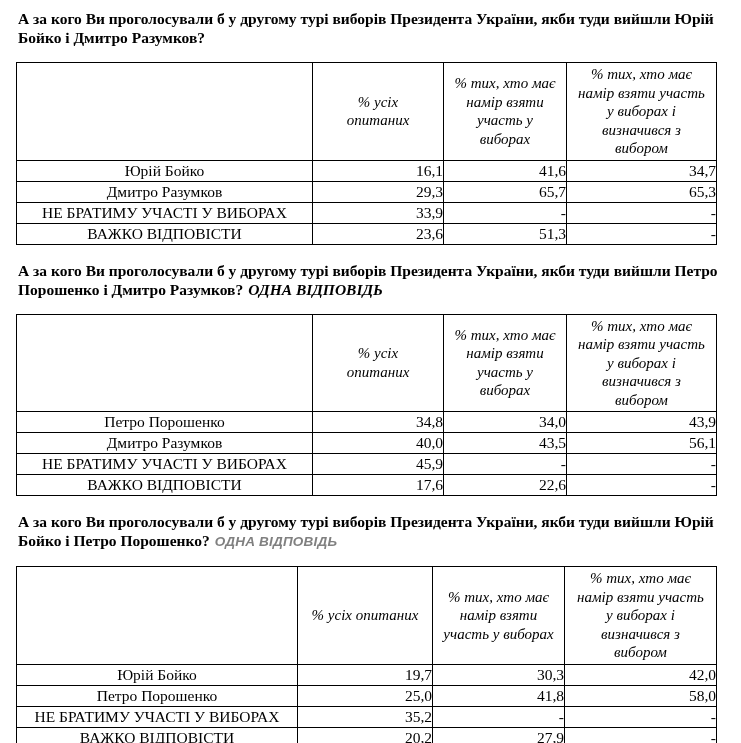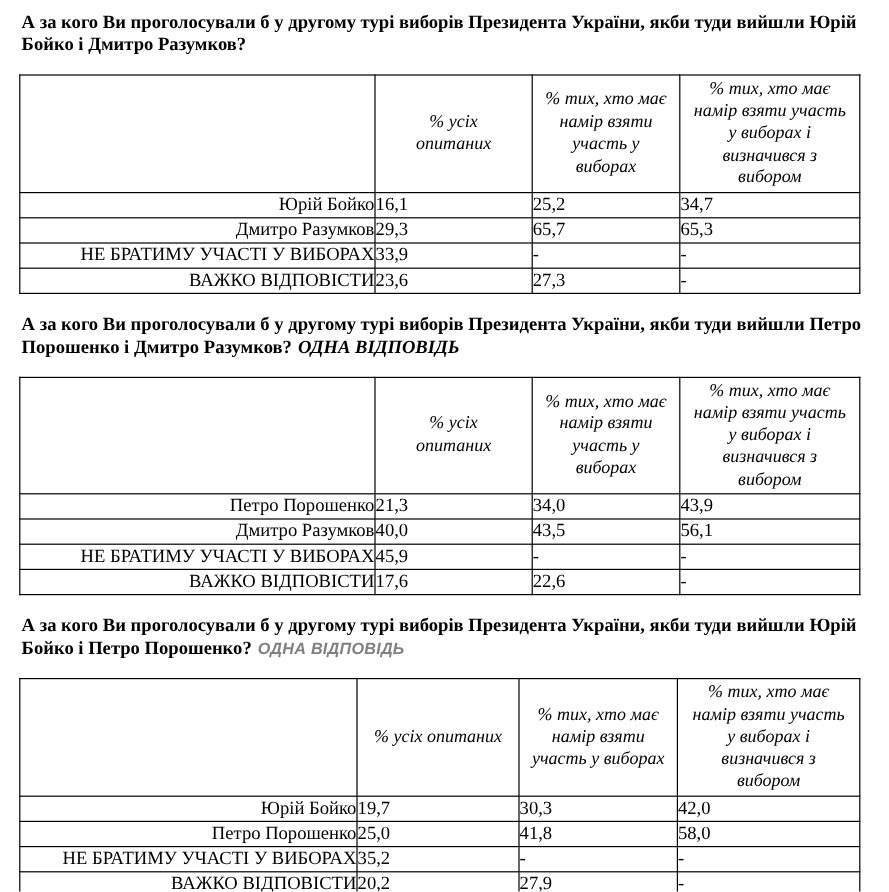--- a/index.html
+++ b/index.html
@@ -56,26 +56,26 @@
   .t3  col.c3 { width: 132px; } .t3  col.c4 { width: 152px; }
   .t12 th.h2 { padding: 2px 15px; }
   .t3  th.h2 { padding: 2px 2px; white-space: nowrap; }
   table.results td {
     height: 21px;
     font-size: 15.5px;
     padding: 0;
     vertical-align: middle;
   }
   td.lbl {
-    text-align: right;
+    text-align: center;
     padding: 0 4px 0 6px;
     white-space: nowrap;
     overflow: hidden;
   }
-  td.num { text-align: left; }
+  td.num { text-align: right; }
 </style>
 </head>
 <body>
 
 <div class="section section-1">
   <p class="heading"><span>А за кого Ви проголосували б у другому турі виборів Президента України, якби туди вийшли Юрій Бойко і Дмитро Разумков?</span><span class="instruction"></span></p>
   <table class="results t12">
     <colgroup>
         <col class="c1">
         <col class="c2">
@@ -85,39 +85,39 @@
     <tbody>
       <tr>
         <th></th>
         <th class="h2">% усіх опитаних</th>
         <th>% тих, хто має намір взяти участь у виборах</th>
         <th>% тих, хто має намір взяти участь у виборах і визначився з вибором</th>
       </tr>
       <tr>
         <td class="lbl">Юрій Бойко</td>
         <td class="num">16,1</td>
-        <td class="num">25,2</td>
+        <td class="num">41,6</td>
         <td class="num">34,7</td>
       </tr>
       <tr>
         <td class="lbl">Дмитро Разумков</td>
         <td class="num">29,3</td>
         <td class="num">65,7</td>
         <td class="num">65,3</td>
       </tr>
       <tr>
         <td class="lbl">НЕ БРАТИМУ УЧАСТІ У ВИБОРАХ</td>
         <td class="num">33,9</td>
         <td class="num">-</td>
         <td class="num">-</td>
       </tr>
       <tr>
         <td class="lbl">ВАЖКО ВІДПОВІСТИ</td>
         <td class="num">23,6</td>
-        <td class="num">27,3</td>
+        <td class="num">51,3</td>
         <td class="num">-</td>
       </tr>
     </tbody>
   </table>
 </div>
 
 <div class="section section-2">
   <p class="heading"><span>А за кого Ви проголосували б у другому турі виборів Президента України, якби туди вийшли Петро Порошенко і Дмитро Разумков?</span><span class="instruction">ОДНА ВІДПОВІДЬ</span></p>
   <table class="results t12">
     <colgroup>
@@ -128,21 +128,21 @@
       </colgroup>
     <tbody>
       <tr>
         <th></th>
         <th class="h2">% усіх опитаних</th>
         <th>% тих, хто має намір взяти участь у виборах</th>
         <th>% тих, хто має намір взяти участь у виборах і визначився з вибором</th>
       </tr>
       <tr>
         <td class="lbl">Петро Порошенко</td>
-        <td class="num">21,3</td>
+        <td class="num">34,8</td>
         <td class="num">34,0</td>
         <td class="num">43,9</td>
       </tr>
       <tr>
         <td class="lbl">Дмитро Разумков</td>
         <td class="num">40,0</td>
         <td class="num">43,5</td>
         <td class="num">56,1</td>
       </tr>
       <tr>

